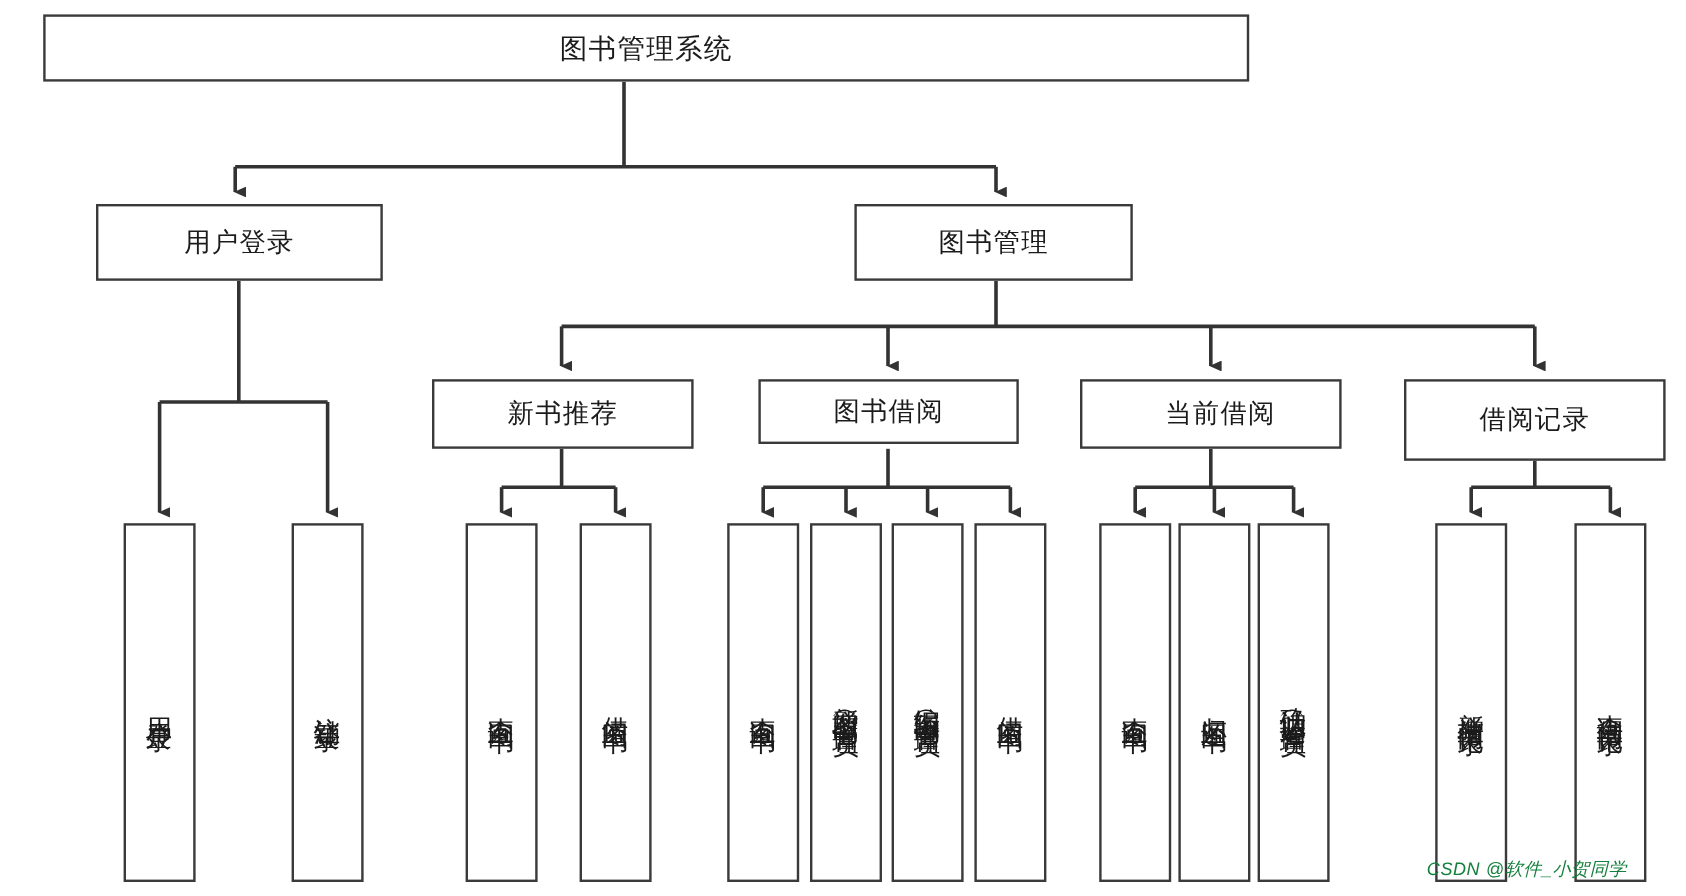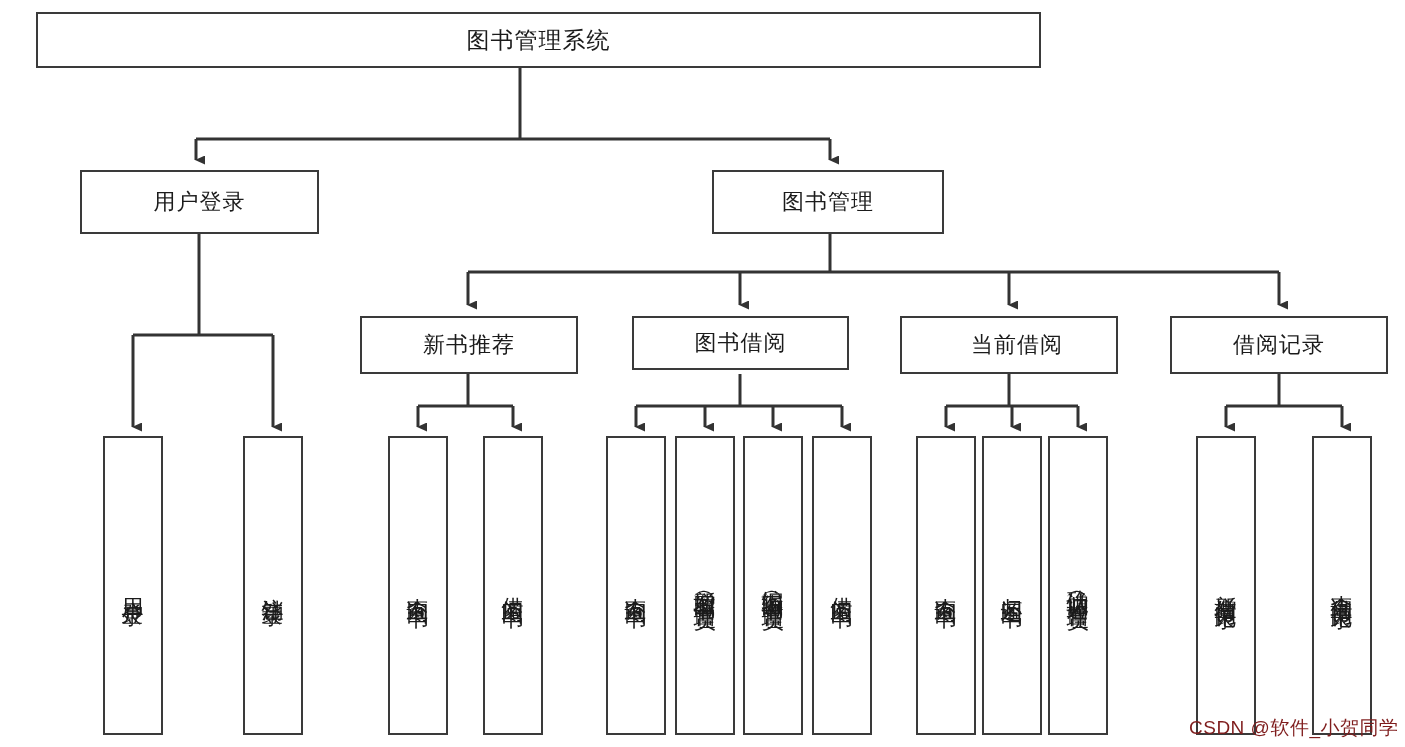--- a/index.html
+++ b/index.html
@@ -49,24 +49,25 @@
     line-height: 1.05;
     letter-spacing: 3px;
     white-space: nowrap;
   }
   .node.root {
     font-size: 23px;
     margin-left: 18px;
   }
   .watermark {
     position: absolute;
-    color: #7f1d1d;
-    font-size: 19px;
+    color: #15803d;
+    font-size: 15px;
     white-space: nowrap;
     letter-spacing: 0.5px;
+    font-style: italic;
   }
 </style>
 </head>
 <body>
 
 <div id="canvas">
 
   <svg id="wires" viewBox="0 0 1405 747">
     <defs>
       <marker id="arrowhead" markerWidth="9" markerHeight="10" refX="4.5" refY="9" orient="auto" markerUnits="userSpaceOnUse">
@@ -134,21 +135,21 @@
   </div>
 
   <div class="node horiz" style="left:632px; top:316px; width:217px; height:54px;">
     <span>图书借阅</span>
   </div>
 
   <div class="node horiz" style="left:900px; top:316px; width:218px; height:58px;padding-left:16px;">
     <span>当前借阅</span>
   </div>
 
-  <div class="node horiz" style="left:1170px; top:316px; width:218px; height:58px;">
+  <div class="node horiz" style="left:1170px; top:316px; width:218px; height:68px;">
     <span>借阅记录</span>
   </div>
 
   <div class="node vert" style="left:103px; top:436px; width:60px; height:299px;">
     <span class="vtext">用户登录</span>
   </div>
 
   <div class="node vert" style="left:243px; top:436px; width:60px; height:299px;">
     <span class="vtext">注销登录</span>
   </div>

